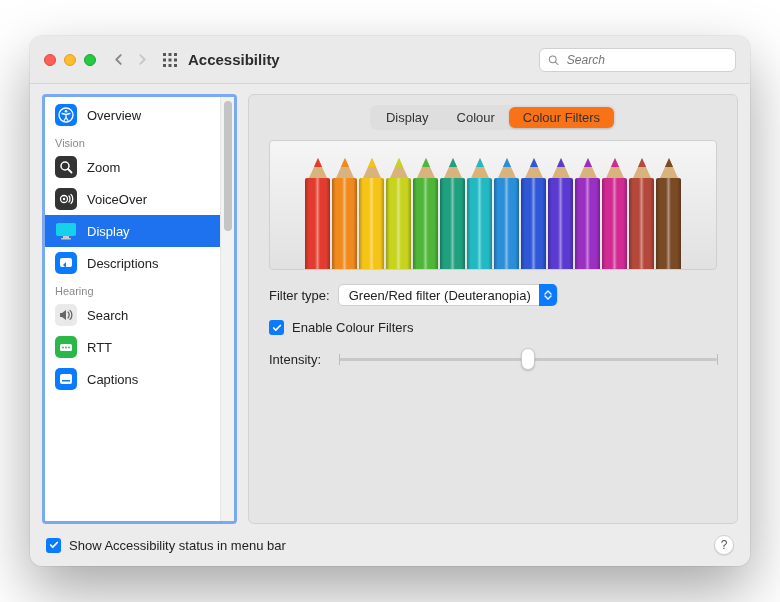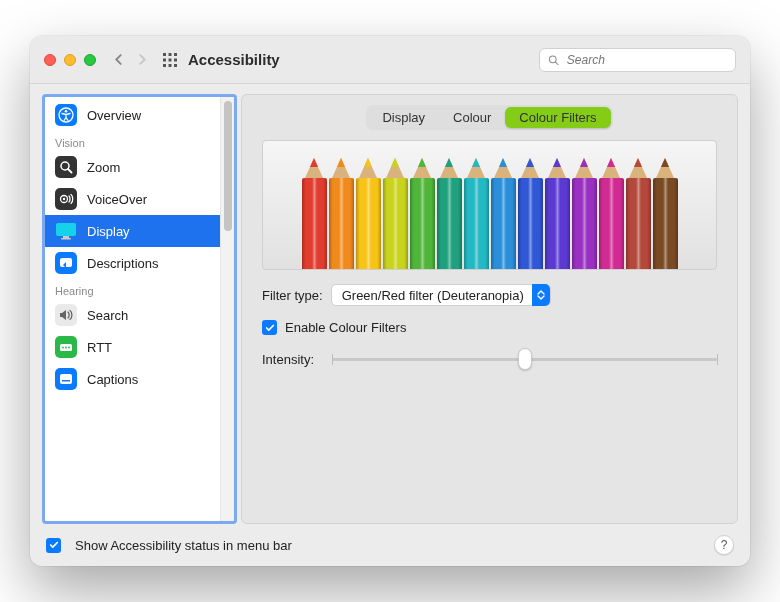--- a/index.html
+++ b/index.html
@@ -42,21 +42,21 @@
   .spacer{flex:1;}
   .search{
     display:flex;align-items:center;gap:6px;
     background:#fff;border:1px solid #d0d0d0;border-radius:6px;
     height:24px;padding:0 8px;min-width:170px;
     color:#8a8a8a;font-size:13px;
   }
   .search svg{width:12px;height:12px;color:#8a8a8a;}
   .search input{border:none;outline:none;background:transparent;font-size:12px;width:100%;color:#4c1d95;font-style:italic;}
   
-  .body{flex:1;display:flex;padding:10px 12px 0 12px;gap:4px;min-height:0;}
+  .body{flex:1;display:flex;padding:10px 12px 0 12px;gap:11px;min-height:0;}
   .sidebar{
     width:195px;
     background:#fff;
     border:3px solid #7aa9ef;
     border-radius:4px;
     overflow:hidden;
     position:relative;
     display:flex;
   }
   .sidebar-list{flex:1;overflow:hidden;padding:2px 0;}
@@ -88,21 +88,21 @@
     border-radius:6px;
     padding:10px 20px 18px;
     display:flex;flex-direction:column;
   }
   .tabs{
     align-self:center;display:flex;
     background:#dedede;border-radius:7px;padding:2px;
     font-size:13px;margin-bottom:10px;
   }
   .tab{padding:3px 14px;border-radius:6px;color:#333;}
-  .tab.active{background:#84cc16;box-shadow:0 1px 2px rgba(0,0,0,.15);}
+  .tab.active{background:#f97316;box-shadow:0 1px 2px rgba(0,0,0,.15);}
   .pencilbox{
     height:130px;border-radius:4px;overflow:hidden;
     display:flex;align-items:flex-end;justify-content:center;
     background:linear-gradient(#f5f5f5,#e1e1e1);
     border:1px solid #cfcfcf;
     gap:2px;padding:0 4px;
   }
   .pencil{width:25px;height:115px;position:relative;}
   .shaft{position:absolute;bottom:0;left:0;right:0;top:24px;border-radius:2px 2px 0 0;}
   .tip{position:absolute;top:4px;left:50%;transform:translateX(-50%);width:0;height:0;
@@ -133,21 +133,21 @@
   .select-cap svg{width:8px;height:5px;color:#fff;}
   .slider{
     flex:1;height:20px;position:relative;display:flex;align-items:center;
   }
   .track{height:3px;background:#c8c8c8;border-radius:2px;width:100%;position:relative;}
   .tick{position:absolute;top:-4px;width:1px;height:11px;background:#bdbdbd;}
   .thumb{position:absolute;top:50%;transform:translate(-50%,-50%);width:14px;height:22px;border-radius:8px;
     background:#fff;border:1px solid #c9c9c9;box-shadow:0 1px 2px rgba(0,0,0,.2);}
   
   .footer{
-    height:42px;display:flex;align-items:center;padding:0 16px;gap:14px;
+    height:42px;display:flex;align-items:center;padding:0 16px;gap:8px;
     font-size:13px;color:#222;
   }
   .helpbtn{
     margin-left:auto;width:20px;height:20px;border-radius:50%;
     background:#fff;border:1px solid #cfcfcf;display:flex;align-items:center;justify-content:center;
     font-size:12px;color:#555;box-shadow:0 1px 1px rgba(0,0,0,.1);
   }
 </style>
 </head>
 <body>

